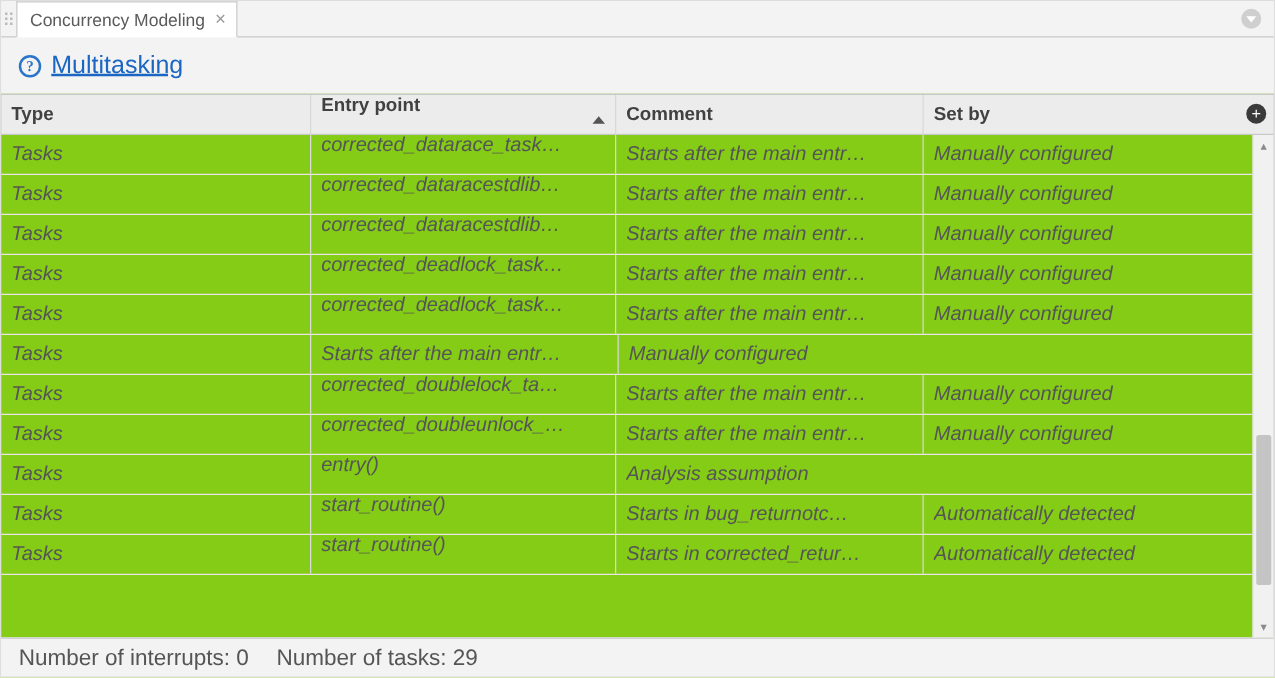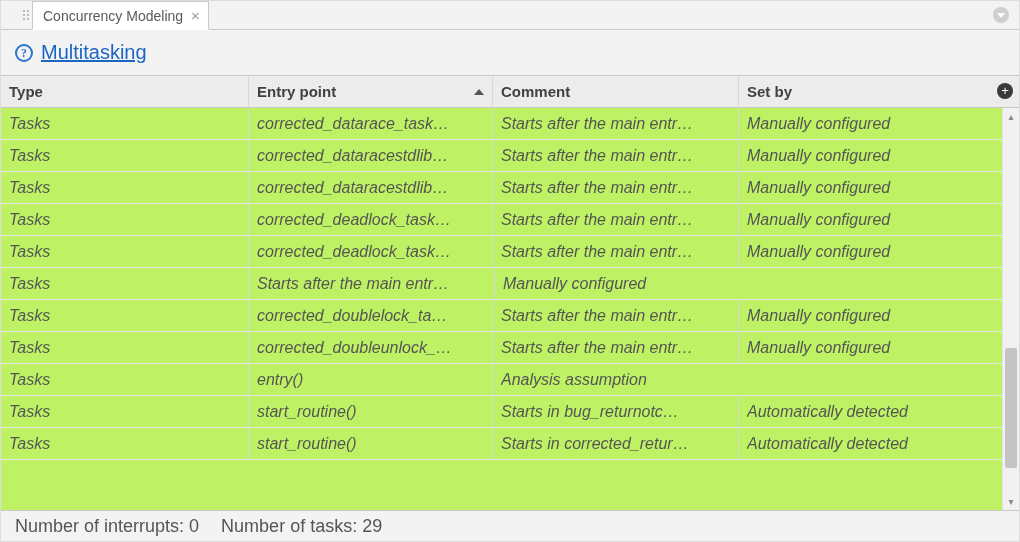--- a/index.html
+++ b/index.html
@@ -18,21 +18,20 @@
     border: 1px solid #ddd;
     background: #f3f3f3;
   }
   
   .tabbar {
     height: 29px;
     display: flex; align-items: flex-end;
     background: #f3f3f3;
     border-bottom: 1px solid #c9c9c9;
     position: relative;
-    padding-left: 19px;
   }
   .tab-handle {
     width: 12px; height: 28px;
     display: flex; flex-direction: column; justify-content: center; align-items: center;
     gap: 2px; padding: 0 2px;
     color: #bbb;
   }
   .tab-handle .dotrow { display: flex; gap: 2px; }
   .tab-handle .dot { width: 2px; height: 2px; background: #bbb; }
   .tab {
@@ -81,40 +80,40 @@
   }
   .link {
     color: #1a66c2; text-decoration: underline;
     font-size: 20px; cursor: pointer;
   }
   
   .table-wrap {
     flex: 1 1 auto;
     display: flex; flex-direction: column;
     min-height: 0;
-    background: #bef264;
+    background: #84cc16;
     border-top: 1px solid #c9c9c9;
   }
   .thead {
     display: flex; align-items: stretch;
     height: 32px;
     background: #ececec;
     border-bottom: 1px solid #c9c9c9;
     font-weight: bold;
     color: #414141;
   }
   .th, .td {
     padding: 0 8px;
     display: flex; align-items: center;
     overflow: hidden; white-space: nowrap; text-overflow: ellipsis;
     border-right: 1px solid #d8d8d8;
   }
   .th { position: relative; }
   .col-type  { width: 248px; }
-  .col-entry { width: 244px; }
+  .col-entry { width: 244px; flex-direction: column; }
   .col-comm  { width: 246px; }
   .col-setby { width: 250px; border-right: none; }
   .sort-ind {
     margin-left: auto;
     width: 0; height: 0;
     border-left: 5px solid transparent;
     border-right: 5px solid transparent;
     border-bottom: 6px solid #555;
   }
   .add-col {

